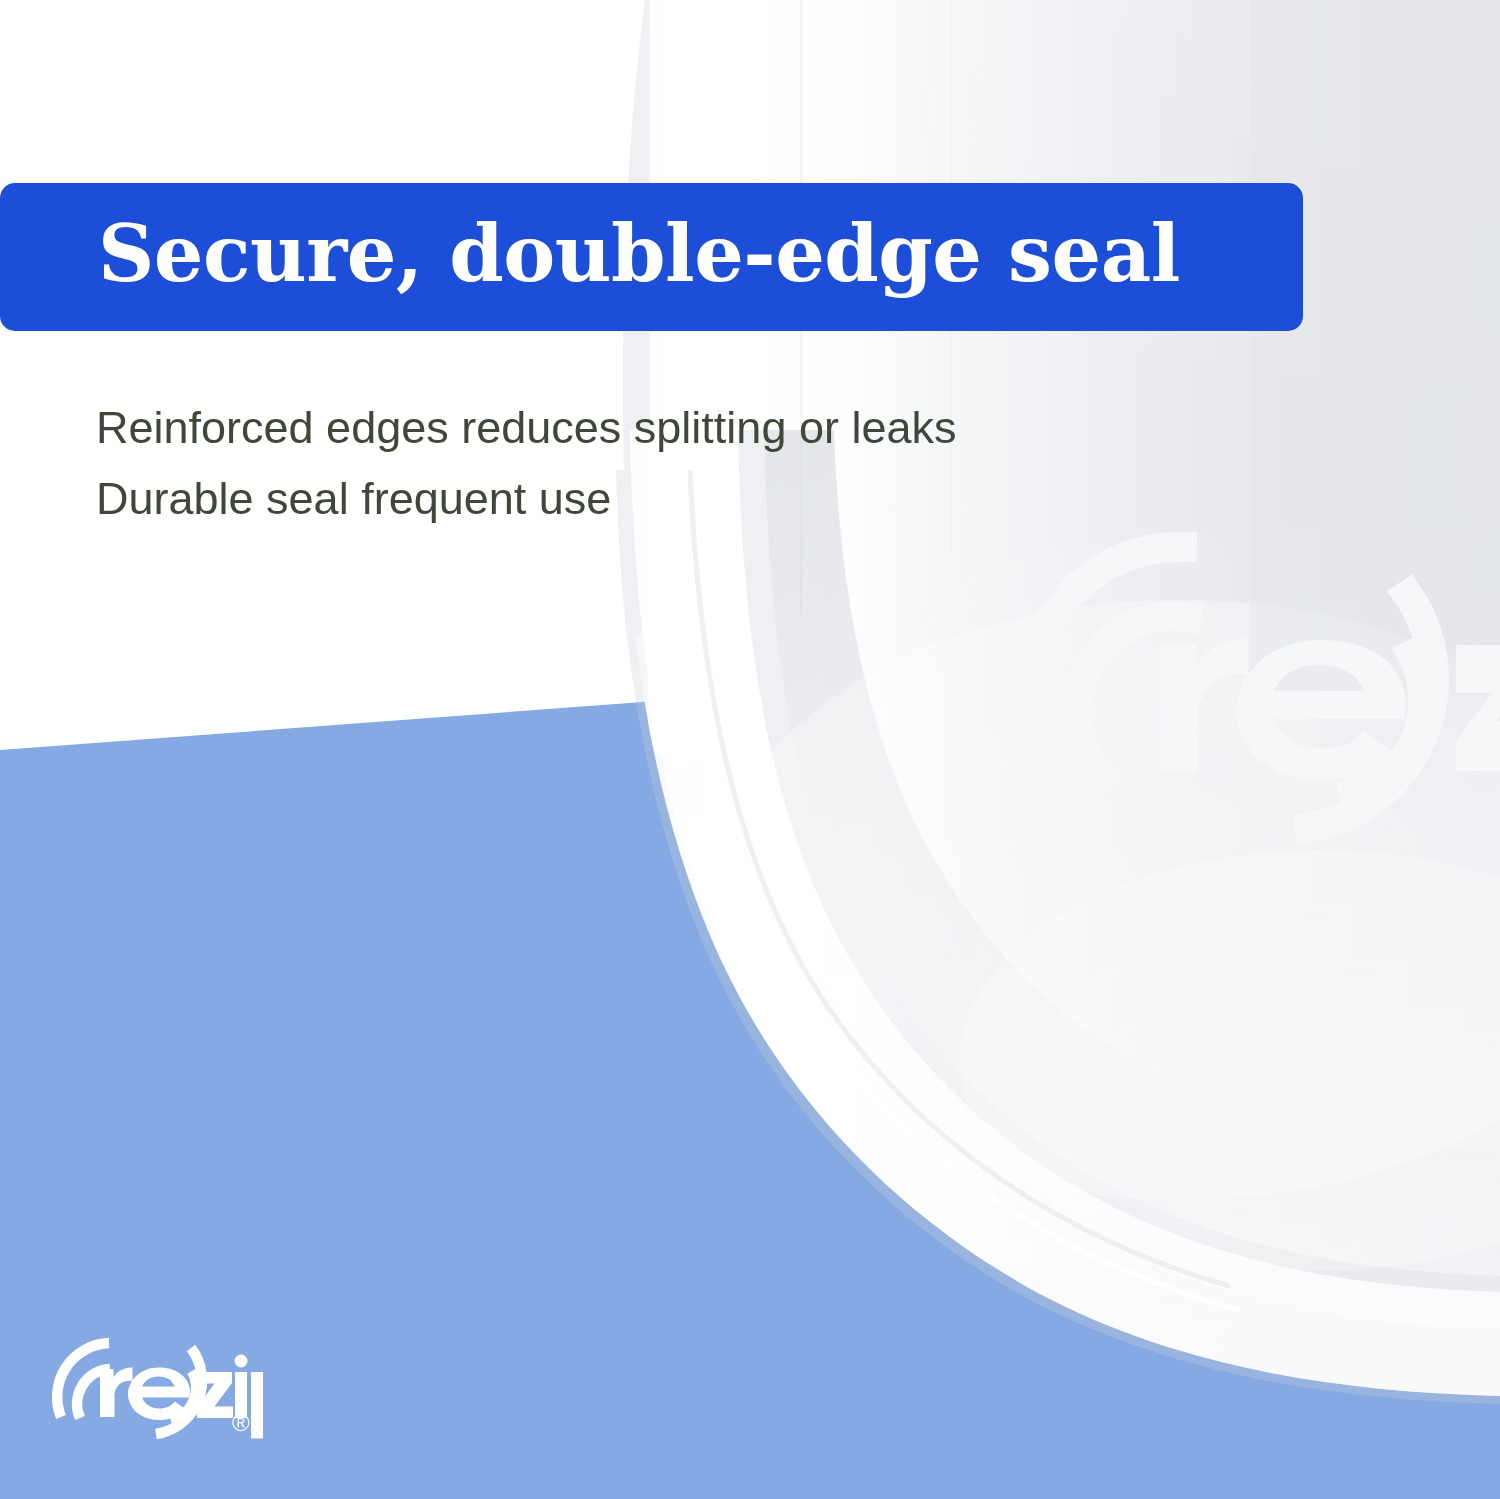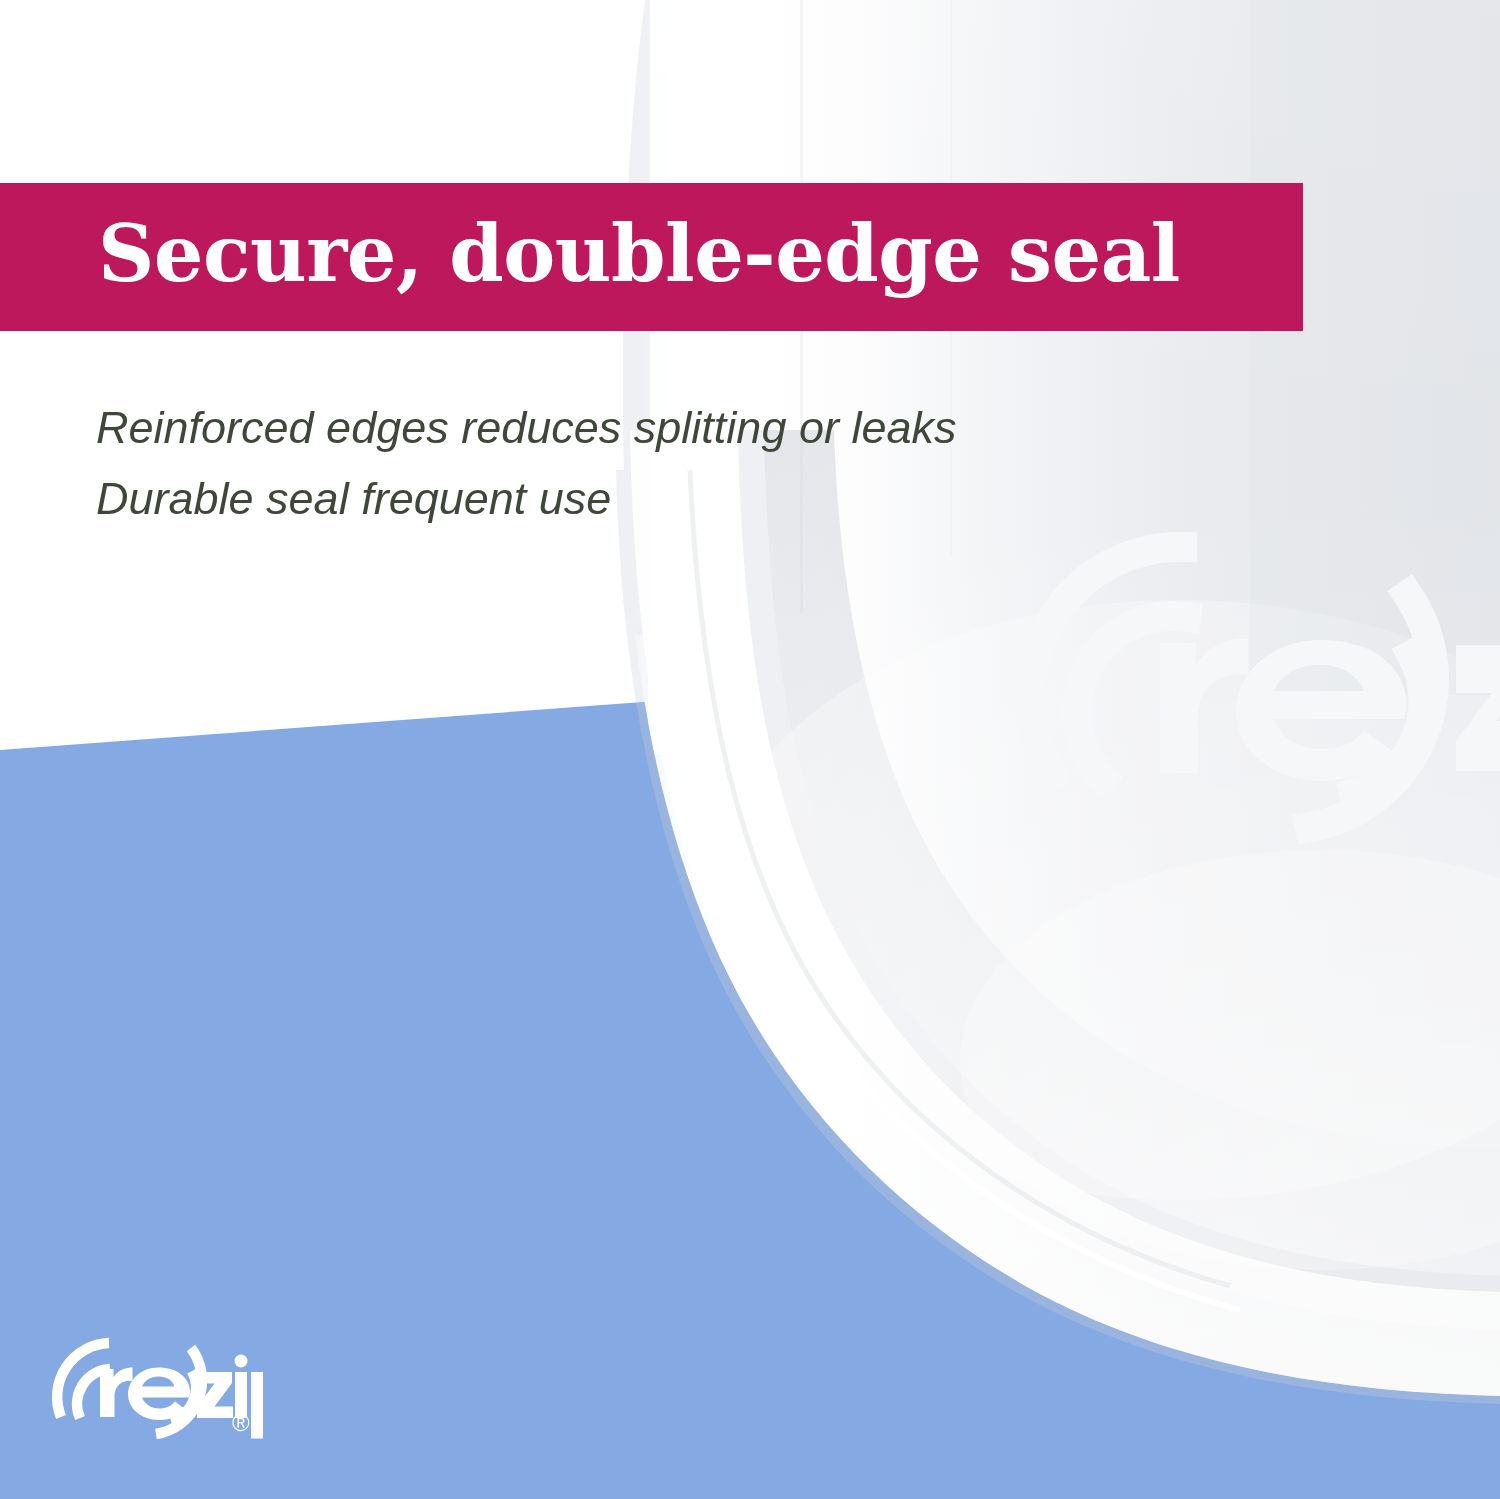--- a/index.html
+++ b/index.html
@@ -30,45 +30,45 @@
     z-index: 2;
   }
 
   
   .headline-banner {
     position: absolute;
     left: 0;
     top: 183px;
     width: 1303px;
     height: 148px;
-    background: #be185d;
+    background: #1d4ed8;
     z-index: 5;
     display: flex;
     align-items: center;
+    border-radius: 15px;
   }
   .headline-text {
     font-family: "DejaVu Serif", serif;
     font-weight: bold;
     font-size: 78px;
     line-height: 1;
     color: #ffffff;
     letter-spacing: -0.5px;
     padding-left: 98px;
     white-space: nowrap;
     transform: translateY(-3px);
   }
 
   
   .subcopy {
     position: absolute;
     left: 96px;
     top: 392px;
     z-index: 6;
     color: #3E4739;
-    font-style: italic;
   }
   .subcopy-line {
     font-family: "Liberation Sans", sans-serif;
     font-weight: 400;
     font-size: 45px;
     line-height: 71px;
     color: #3E4739;
     white-space: nowrap;
   }
 

